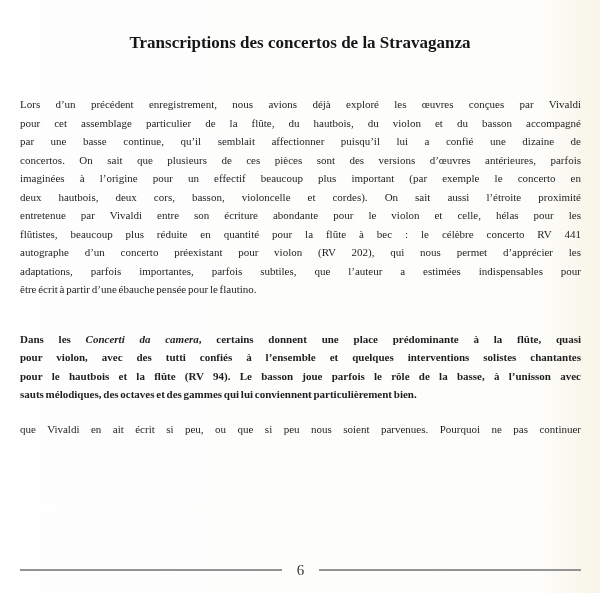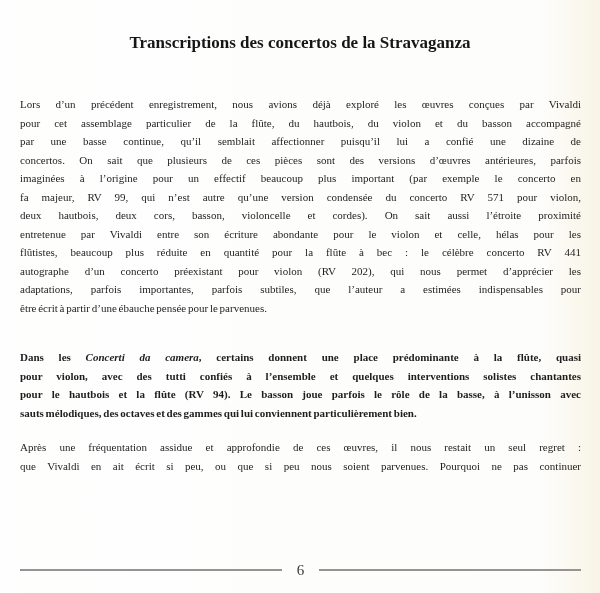--- a/index.html
+++ b/index.html
@@ -64,36 +64,34 @@
 <div class="page">
   <h1 class="title">Transcriptions des concertos de la Stravaganza</h1>
 
   <div class="content">
     <div class="para">
         <div class="line"><span>Lors d’un précédent enregistrement, nous avions déjà exploré les œuvres conçues par Vivaldi</span></div>
         <div class="line"><span>pour cet assemblage particulier de la flûte, du hautbois, du violon et du basson accompagné</span></div>
         <div class="line"><span>par une basse continue, qu’il semblait affectionner puisqu’il lui a confié une dizaine de</span></div>
         <div class="line"><span>concertos. On sait que plusieurs de ces pièces sont des versions d’œuvres antérieures, parfois</span></div>
         <div class="line"><span>imaginées à l’origine pour un effectif beaucoup plus important (par exemple le concerto en</span></div>
-        <div class="line"><span>fa majeur, RV 99, qui n’est autre qu’une version condensée du concerto RV 571 pour violon,</span></div>
         <div class="line"><span>deux hautbois, deux cors, basson, violoncelle et cordes). On sait aussi l’étroite proximité</span></div>
         <div class="line"><span>entretenue par Vivaldi entre son écriture abondante pour le violon et celle, hélas pour les</span></div>
         <div class="line"><span>flûtistes, beaucoup plus réduite en quantité pour la flûte à bec : le célèbre concerto RV 441</span></div>
         <div class="line"><span>autographe d’un concerto préexistant pour violon (RV 202), qui nous permet d’apprécier les</span></div>
         <div class="line"><span>adaptations, parfois importantes, parfois subtiles, que l’auteur a estimées indispensables pour</span></div>
-        <div class="line last"><span>être écrit à partir d’une ébauche pensée pour le parvenues.</span></div>
+        <div class="line last"><span>être écrit à partir d’une ébauche pensée pour le flautino.</span></div>
       </div>
     <div class="para">
         <div class="line"><span>Dans les </span><em>Concerti da camera</em><span>, certains donnent une place prédominante à la flûte, quasi</span></div>
         <div class="line"><span>pour violon, avec des tutti confiés à l’ensemble et quelques interventions solistes chantantes</span></div>
         <div class="line"><span>pour le hautbois et la flûte (RV 94). Le basson joue parfois le rôle de la basse, à l’unisson avec</span></div>
         <div class="line last"><span>sauts mélodiques, des octaves et des gammes qui lui conviennent particulièrement bien.</span></div>
       </div>
     <div class="para">
-        <div class="line"><span>Après une fréquentation assidue et approfondie de ces œuvres, il nous restait un seul regret :</span></div>
         <div class="line"><span>que Vivaldi en ait écrit si peu, ou que si peu nous soient parvenues. Pourquoi ne pas continuer</span></div>
       </div>
   </div>
 
   <div class="footer">
     <div class="rule"></div>
     <div class="page-num">6</div>
     <div class="rule"></div>
   </div>
 </div>

